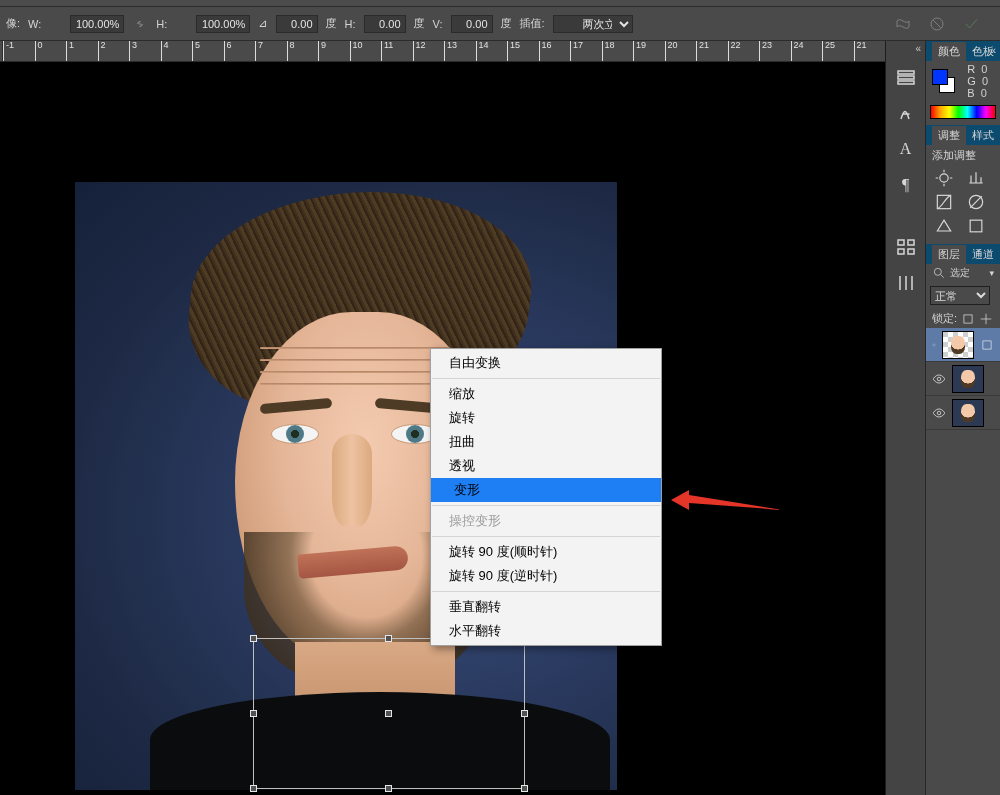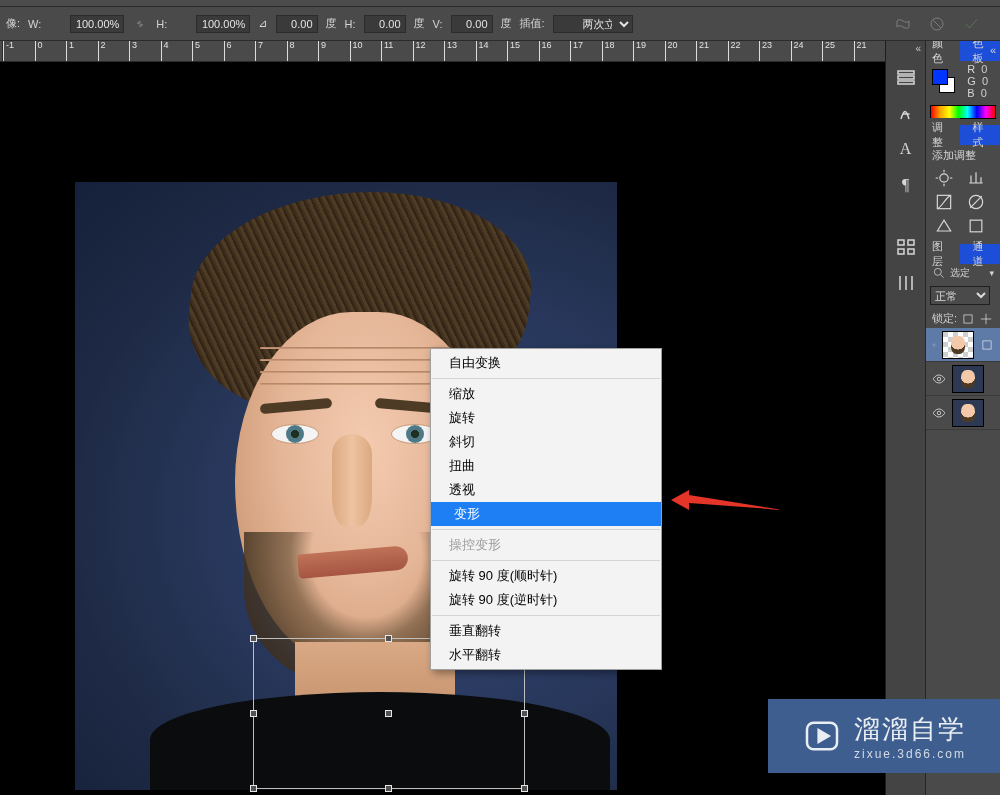--- a/index.html
+++ b/index.html
@@ -218,21 +218,21 @@
   box-shadow:3px 3px 8px rgba(0,0,0,.4);
   padding:2px 0;
   font-size:13px;
   color:#000;
 }
 .ctx-item {
   padding:2px 18px;
   line-height:20px;
 }
 .ctx-item.disabled { color:#9b9b9b; }
-.ctx-item.selected { background:#1e7ef4; color:#ffffff;padding-left:23px; }
+.ctx-item.selected { background:#1e7ef4; color:#000000;padding-left:23px; }
 .ctx-sep { height:1px; background:#d4d4d4; margin:3px 1px; }
 
 
 .arrow {
   position:absolute;
   left:671px; top:428px;
   width:112px; height:30px;
 }
 .arrow svg { width:100%; height:100%; }
 
@@ -268,22 +268,23 @@
   background:#4a4a4a;
   border-left:1px solid #272727;
   display:flex; flex-direction:column;
   font-size:11px;
   color:#d5d5d5;
   overflow:hidden;
 }
 .panel-title-row {
   height:20px;
   display:flex; align-items:center;
-  background:#1d4ed8;
-  gap:7px;
+  background:#0c4a6e;
+  gap:0;
+  justify-content:flex-end;
 }
 .panel-tab {
   padding:2px 6px;
 }
 .panel-tab.active { background:#4a4a4a; }
 .swatch-row { display:flex; align-items:center; padding:2px 6px; gap:6px; }
 .swatch-pair { position:relative; width:24px; height:24px; }
 .swatch-fg {
   position:absolute; left:0; top:0; width:16px; height:16px;
   background:#0034ff; border:1px solid #000;
@@ -492,21 +493,20 @@
         <div class="sel-handle sh-sw"></div>
         <div class="sel-handle sh-s"></div>
         <div class="sel-handle sh-se"></div>
       </div>
 
       <div class="ctx-menu">
         <div class="ctx-item">自由变换</div>
         <div class="ctx-sep"></div>
         <div class="ctx-item">缩放</div>
         <div class="ctx-item">旋转</div>
-        <div class="ctx-item">斜切</div>
         <div class="ctx-item">扭曲</div>
         <div class="ctx-item">透视</div>
         <div class="ctx-item selected">变形</div>
         <div class="ctx-sep"></div>
         <div class="ctx-item disabled">操控变形</div>
         <div class="ctx-sep"></div>
         <div class="ctx-item">旋转 90 度(顺时针)</div>
         <div class="ctx-item">旋转 90 度(逆时针)</div>
         <div class="ctx-sep"></div>
         <div class="ctx-item">垂直翻转</div>
@@ -698,28 +698,14 @@
               <circle cx="12" cy="12" r="3"></circle>
             </svg>
           </span>
         <div class="thumb">
             <div class="tiny-face"></div>
           </div>
       </div>
     </div>
   </div>
 
-  <div class="watermark">
-    <div class="logo">
-      <svg viewBox="0 0 48 48">
-          <g stroke="#e9eef2" stroke-width="3" fill="none">
-            <path d="M14 8h20a8 8 0 0 1 8 8v16a8 8 0 0 1-8 8H14a8 8 0 0 1-8-8V16a8 8 0 0 1 8-8z"></path>
-            <path d="M20 17v14l12-7z" fill="#e9eef2"></path>
-          </g>
-        </svg>
-    </div>
-    <div>
-      <div class="txt1">溜溜自学</div>
-      <div class="txt2">zixue.3d66.com</div>
-    </div>
-  </div>
 
 </div>
 
 </body></html>

